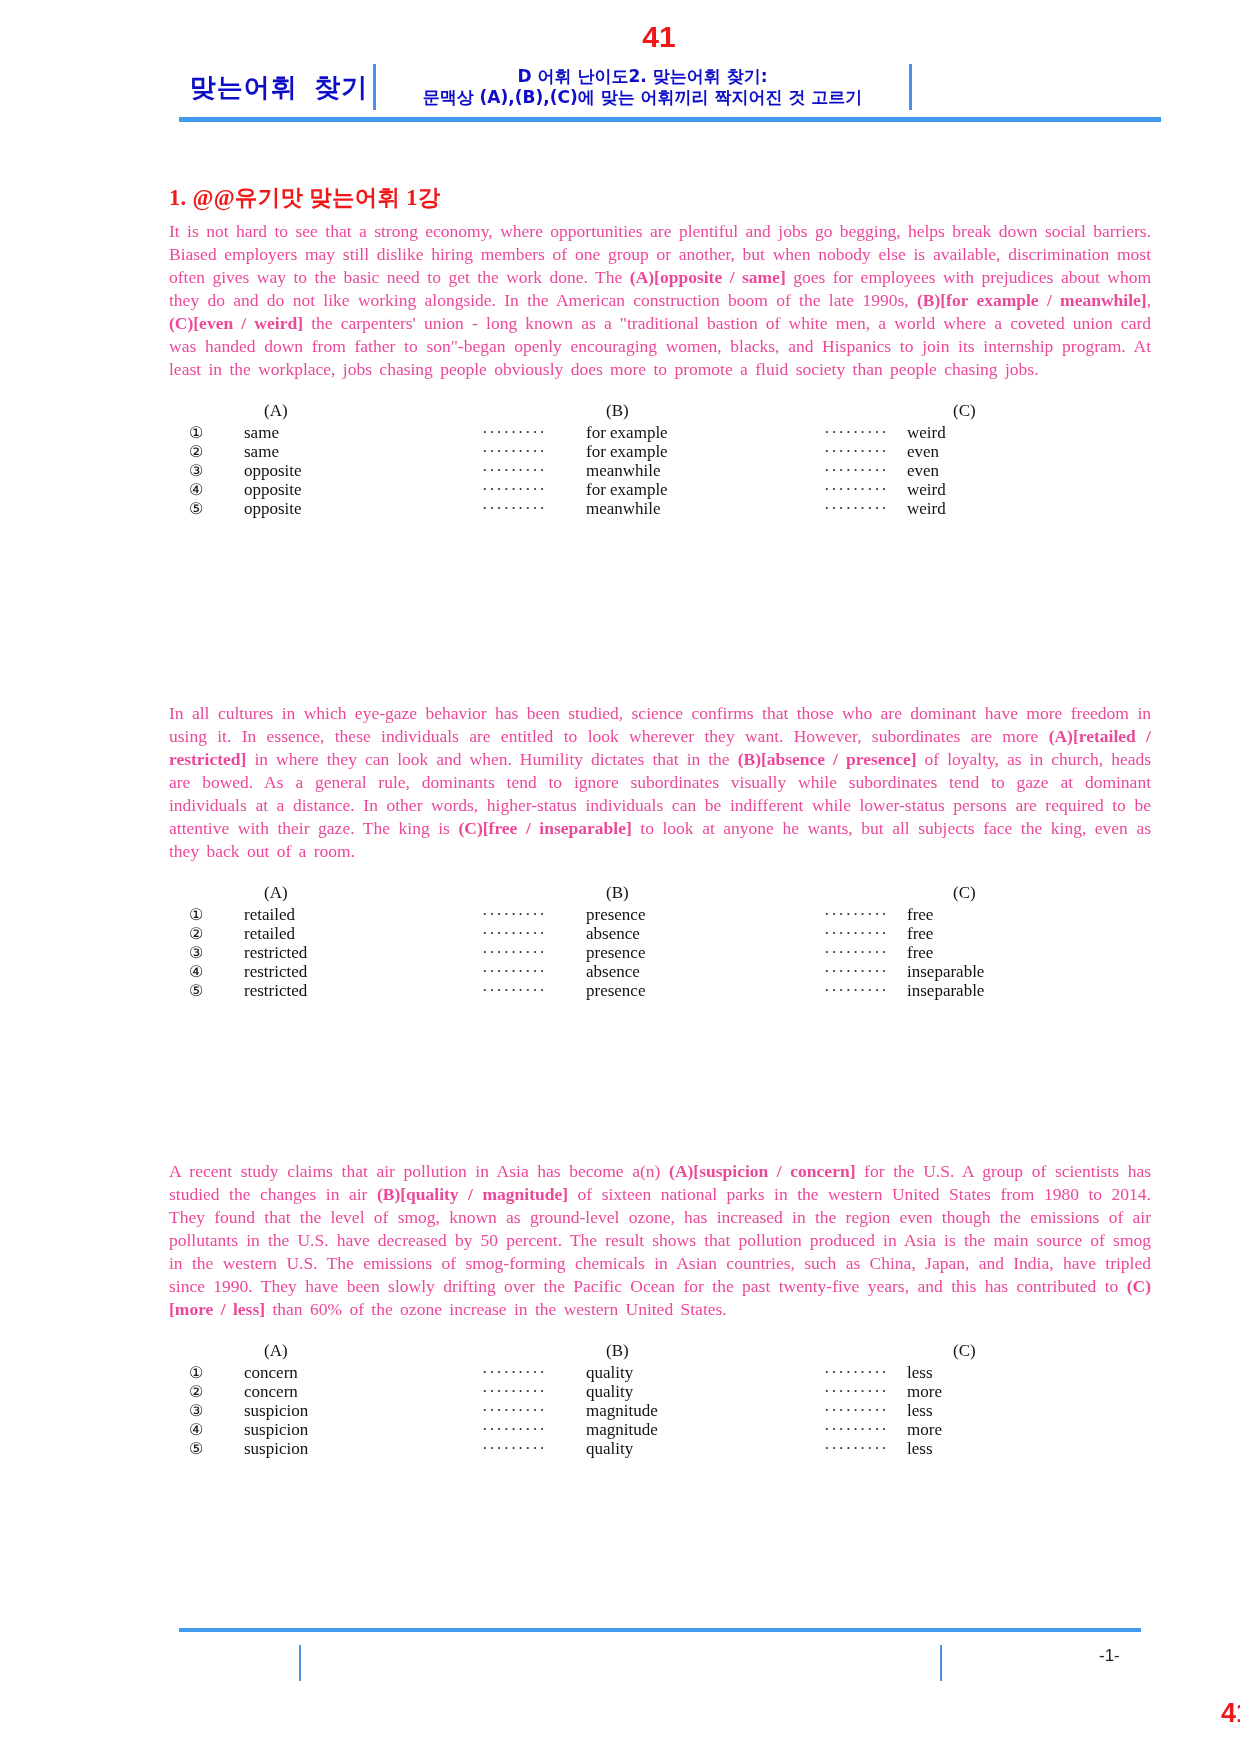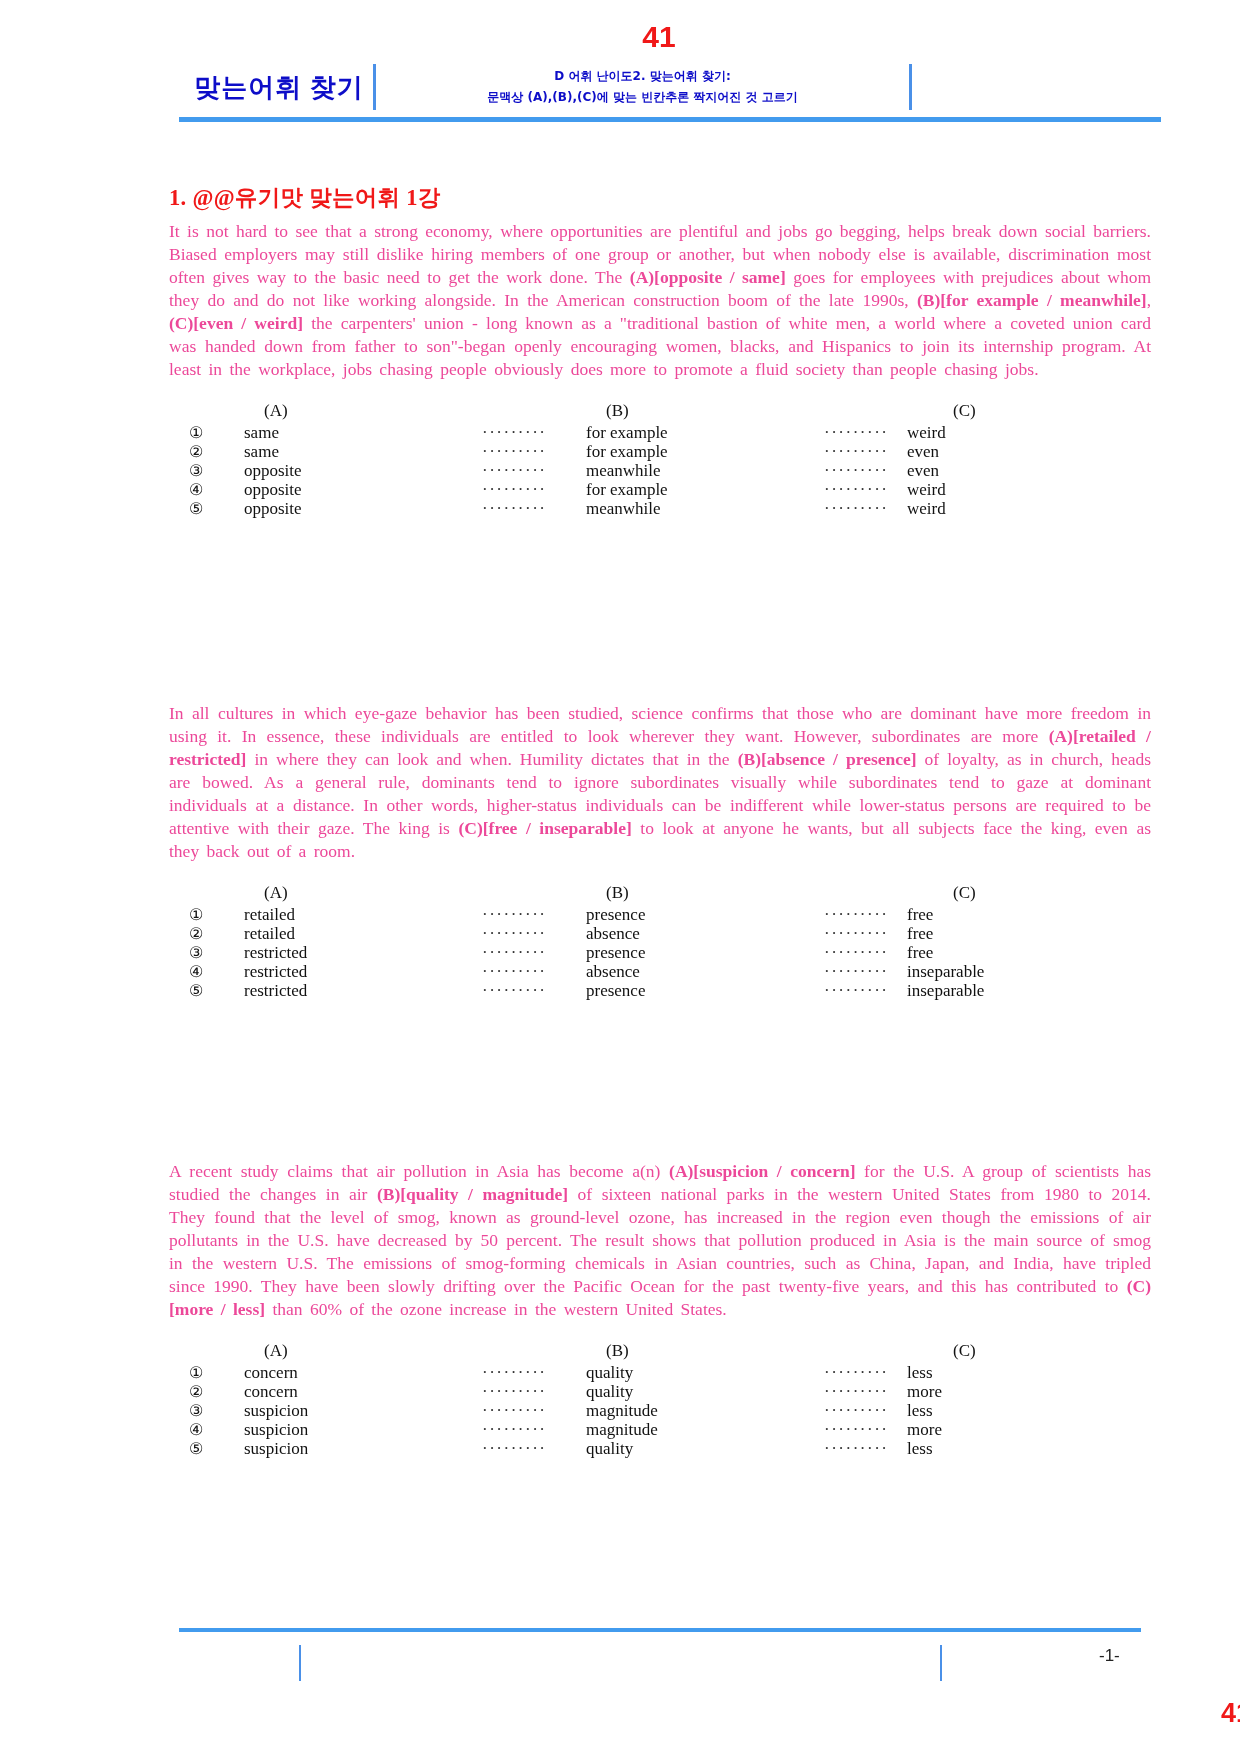--- a/index.html
+++ b/index.html
@@ -12,26 +12,26 @@
     font-family:"Liberation Sans","DejaVu Sans",sans-serif;
     font-weight:bold;font-size:30px;color:var(--red);
   }
   
   .header{
     position:absolute;top:62px;left:146px;height:50px;display:flex;align-items:stretch;
     color:var(--blue);
   }
   .header-title{
     width:188px;display:flex;align-items:center;justify-content:center;
-    font-family:Liberation Serif, serif;font-weight:bold;font-size:26px;letter-spacing:1px;
+    font-family:Liberation Mono, monospace;font-weight:bold;font-size:26px;letter-spacing:1px;
   }
   .vbar{width:3px;background:var(--barblue);height:46px;align-self:center;}
   .header-center{
     width:533px;display:flex;flex-direction:column;justify-content:center;text-align:center;
-    font-family:"DejaVu Sans",sans-serif;font-weight:bold;font-size:12px;line-height:21px;
+    font-family:"DejaVu Sans",sans-serif;font-weight:bold;font-size:17px;line-height:21px;
   }
   .hrule{position:absolute;background:var(--lineblue);}
   .header-rule{top:117px;left:140px;width:982px;height:5px;}
   .footer-rule{top:1628px;left:140px;width:962px;height:4px;}
   .footer-tick{position:absolute;top:1645px;width:2px;height:36px;background:var(--barblue);}
   .tick-left{left:260px;}
   .tick-right{left:901px;}
   .footer-page{
     position:absolute;top:1646px;left:1060px;
     font-family:"Liberation Sans","DejaVu Sans",sans-serif;font-size:17px;color:#222;
@@ -71,21 +71,21 @@
 
 <div class="page">
 
   <div class="top-num">41</div>
 
   <div class="header">
     <div class="header-title">맞는어휘 찾기</div>
     <div class="vbar"></div>
     <div class="header-center">
       <div>D 어휘 난이도2. 맞는어휘 찾기:</div>
-      <div>문맥상 (A),(B),(C)에 맞는 빈칸추론 짝지어진 것 고르기</div>
+      <div>문맥상 (A),(B),(C)에 맞는 어휘끼리 짝지어진 것 고르기</div>
     </div>
     <div class="vbar"></div>
   </div>
 
   <div class="hrule header-rule"></div>
 
   <div id="questions">
       <section class="question" style="top: 186px;">
         <h2 class="q-title"><span class="q-no">1.</span><span class="q-label"> @@유기맛 맞는어휘 1강</span></h2>
         <p class="passage"><span class="seg">It is not hard to see that a strong economy, where opportunities are plentiful and jobs go begging, helps break down social barriers. Biased employers may still dislike hiring members of one group or another, but when nobody else is available, discrimination most often gives way to the basic need to get the work done. The </span><span class="seg bold">(A)[opposite / same]</span><span class="seg"> goes for employees with prejudices about whom they do and do not like working alongside. In the American construction boom of the late 1990s, </span><span class="seg bold">(B)[for example / meanwhile]</span><span class="seg">, </span><span class="seg bold">(C)[even / weird]</span><span class="seg"> the carpenters' union - long known as a "traditional bastion of white men, a world where a coveted union card was handed down from father to son"-began openly encouraging women, blacks, and Hispanics to join its internship program. At least in the workplace, jobs chasing people obviously does more to promote a fluid society than people chasing jobs.</span></p>

